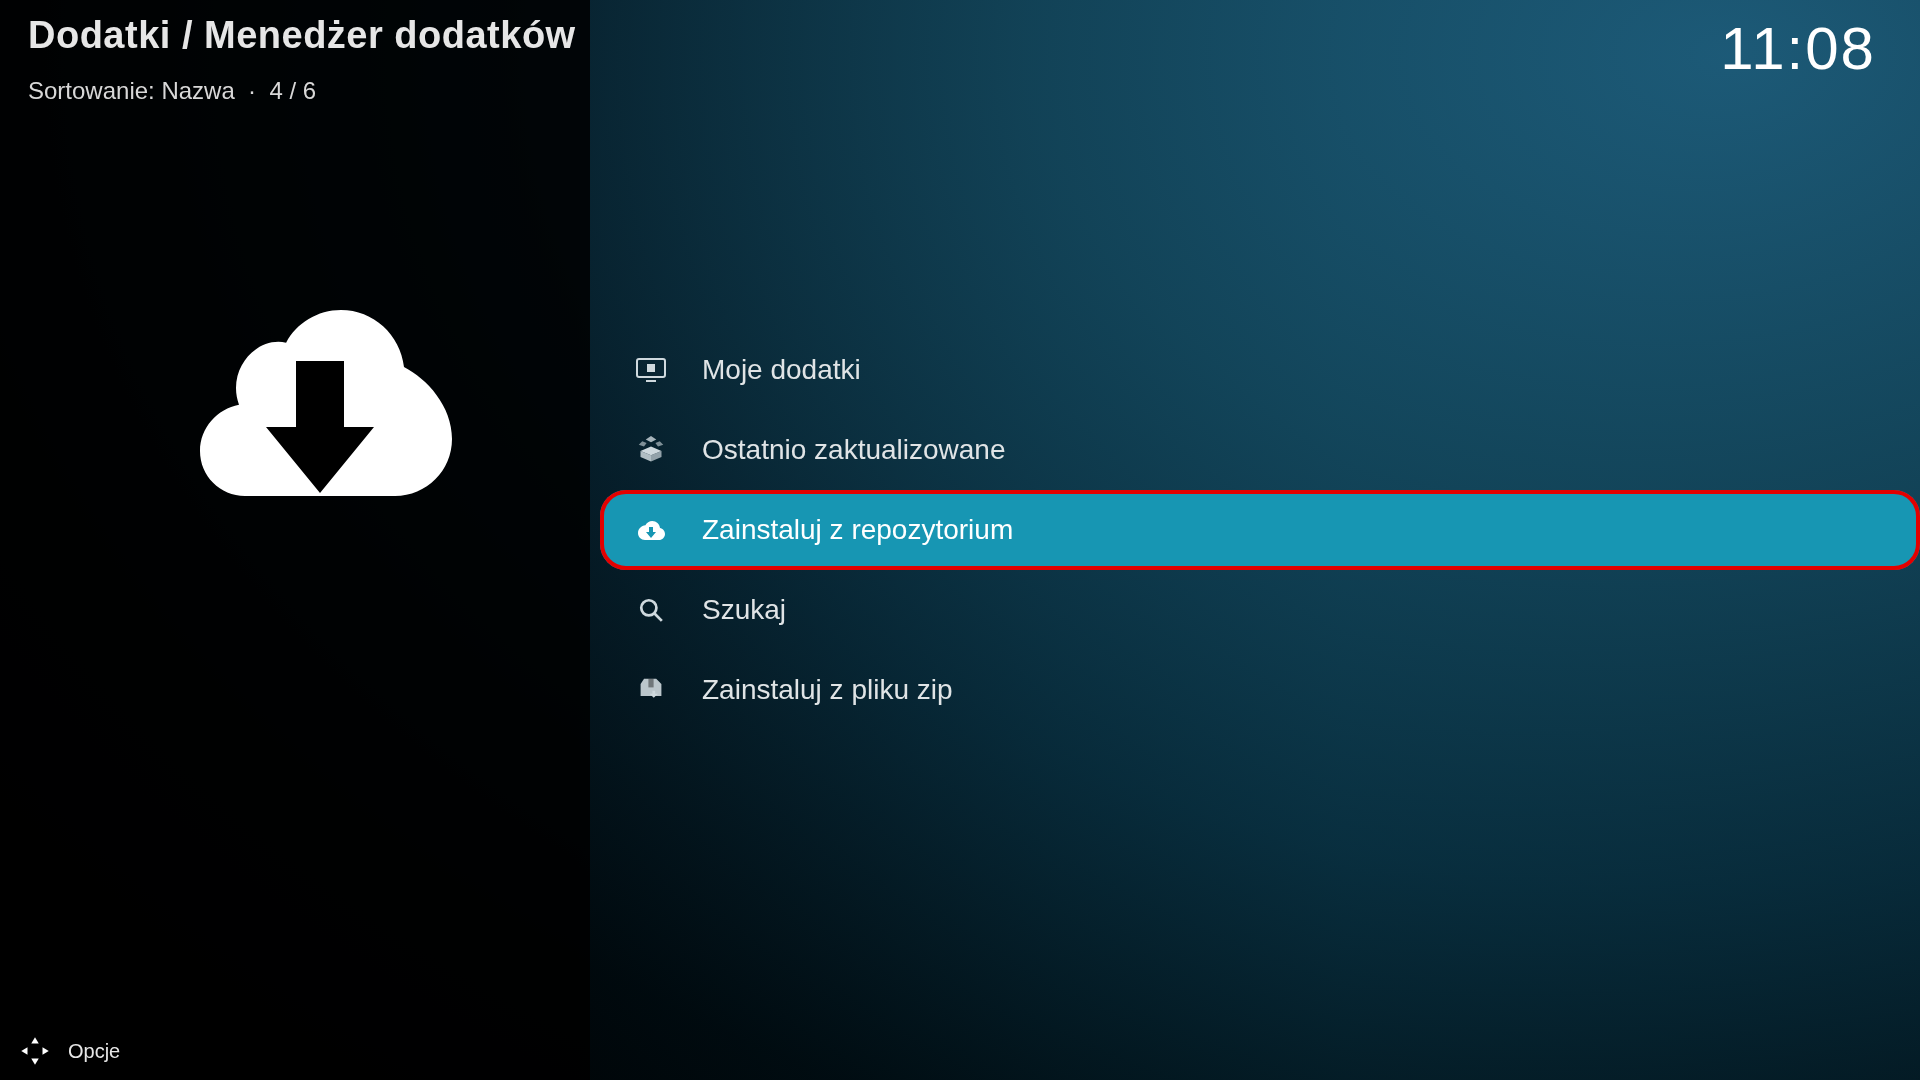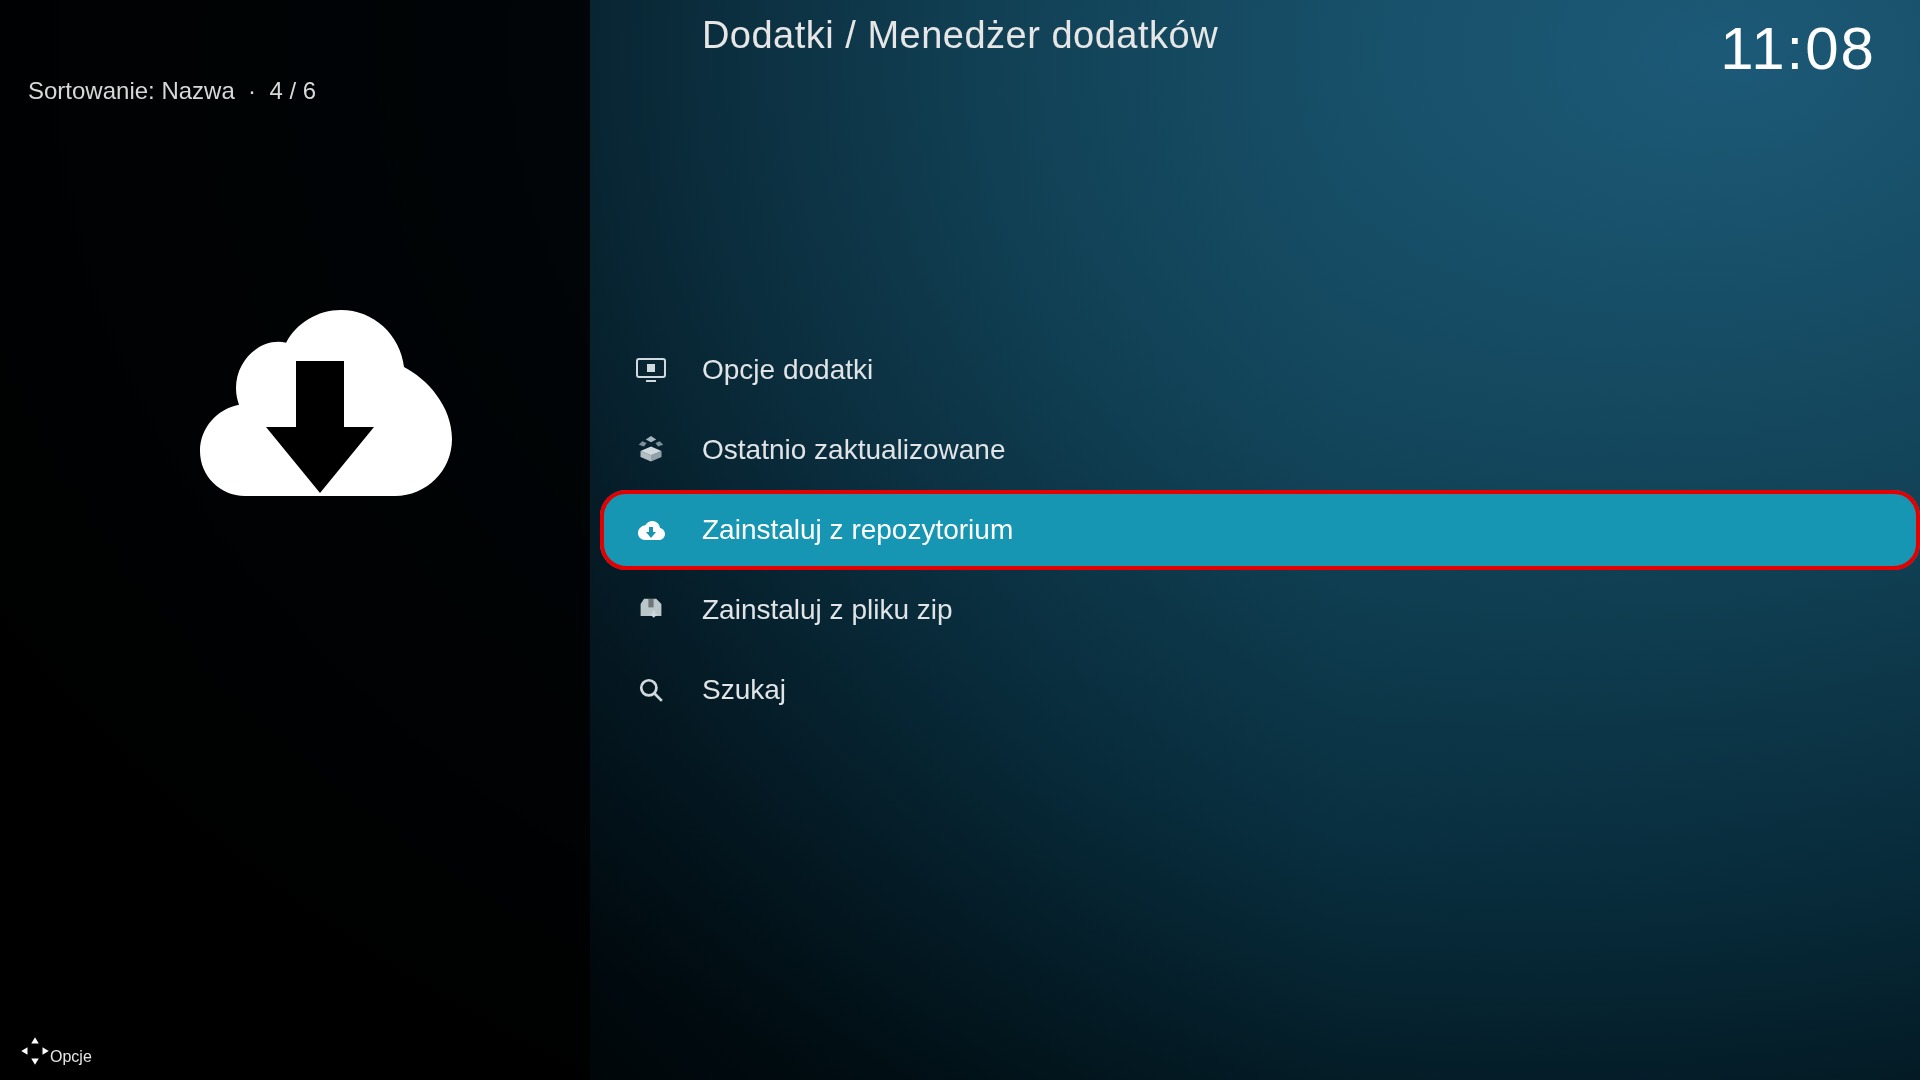--- a/index.html
+++ b/index.html
@@ -24,23 +24,22 @@
 
   
   .header {
     position: absolute;
     top: 14px;
     left: 28px;
     right: 28px;
   }
   .breadcrumb {
     font-size: 38px;
-    font-weight: 400;
+    font-weight: 700;
     letter-spacing: 0.5px;
-    text-align: center;
   }
   .subheader {
     margin-top: 20px;
     font-size: 24px;
     font-weight: 300;
     color: #d8d8d8;
   }
   .clock {
     position: absolute;
     top: 0;
@@ -107,23 +106,24 @@
     outline: 4px solid #e30000;
     outline-offset: -4px;
   }
 
   
   .bottombar {
     position: absolute;
     left: 0;
     bottom: 14px;
     display: flex;
-    align-items: flex-end;
+    align-items: center;
     padding-left: 20px;
-    font-size: 16px;
+    gap: 18px;
+    font-size: 20px;
     font-weight: 300;
   }
 
   svg { display: block; }
 </style>
 </head>
 <body>
 
 <div class="screen">
 
@@ -151,21 +151,21 @@
   <div class="list">
 
     <div class="item">
       <span class="ico">
         <svg width="30" height="24" viewBox="0 0 30 24" fill="none" stroke="#cfd9de" stroke-width="2">
           <rect x="1" y="1" width="28" height="18" rx="2"></rect>
           <line x1="10" y1="23" x2="20" y2="23"></line>
           <rect x="11" y="6" width="8" height="8" fill="#cfd9de" stroke="none"></rect>
         </svg>
       </span>
-      <span class="lbl">Opcje dodatki</span>
+      <span class="lbl">Moje dodatki</span>
     </div>
 
 
     <div class="item">
       <span class="ico">
         <svg width="28" height="28" viewBox="0 0 32 32" fill="#cfd9de">
           <polygon points="16,12 4,17 16,22 28,17"></polygon>
           <polygon points="16,0 10,4 16,7 22,4" opacity="0.8"></polygon>
           <polygon points="6,6 2,10 8,12 11,8" opacity="0.6"></polygon>
           <polygon points="26,6 21,8 24,12 30,10" opacity="0.6"></polygon>
@@ -181,37 +181,37 @@
         <svg width="30" height="24" viewBox="0 0 30 24" fill="#ffffff">
           <path d="M24 10c-.4-4-3.7-7-7.7-7-3 0-5.6 1.7-6.9 4.3C5.5 7.6 2 11 2 15c0 3.9 3.1 7 7 7h14c3.3 0 6-2.7 6-6 0-3-2.3-5.6-5-6z"></path>
           <path fill="#1796b3" d="M13 9h4v5h3l-5 6-5-6h3z"></path>
         </svg>
       </span>
       <span class="lbl">Zainstaluj z repozytorium</span>
     </div>
 
     <div class="item">
       <span class="ico">
+        <svg width="26" height="26" viewBox="0 0 24 24" fill="none" stroke="#cfd9de" stroke-width="2.5">
+          <circle cx="10" cy="10" r="7"></circle>
+          <line x1="15" y1="15" x2="22" y2="22"></line>
+        </svg>
+      </span>
+      <span class="lbl">Szukaj</span>
+    </div>
+
+    <div class="item">
+      <span class="ico">
         <svg width="28" height="26" viewBox="0 0 32 30" fill="#cfd9de">
           <polygon points="8,2 22,2 28,8 28,22 4,22 4,8" opacity="0.9"></polygon>
           <rect x="13" y="2" width="6" height="10" fill="#000" opacity="0.4"></rect>
           <polygon points="20,22 20,26 24,26 18,32 12,26 16,26 16,22" transform="scale(0.8) translate(6,-2)"></polygon>
         </svg>
       </span>
       <span class="lbl">Zainstaluj z pliku zip</span>
-    </div>
-
-    <div class="item">
-      <span class="ico">
-        <svg width="26" height="26" viewBox="0 0 24 24" fill="none" stroke="#cfd9de" stroke-width="2.5">
-          <circle cx="10" cy="10" r="7"></circle>
-          <line x1="15" y1="15" x2="22" y2="22"></line>
-        </svg>
-      </span>
-      <span class="lbl">Szukaj</span>
     </div>
 
   </div>
 
   <div class="bottombar">
     <span>
       <svg width="30" height="30" viewBox="0 0 24 24" fill="#ffffff">
         <polygon points="12,1 15,6 9,6"></polygon>
         <polygon points="12,23 9,18 15,18"></polygon>
         <polygon points="1,12 6,9 6,15"></polygon>

